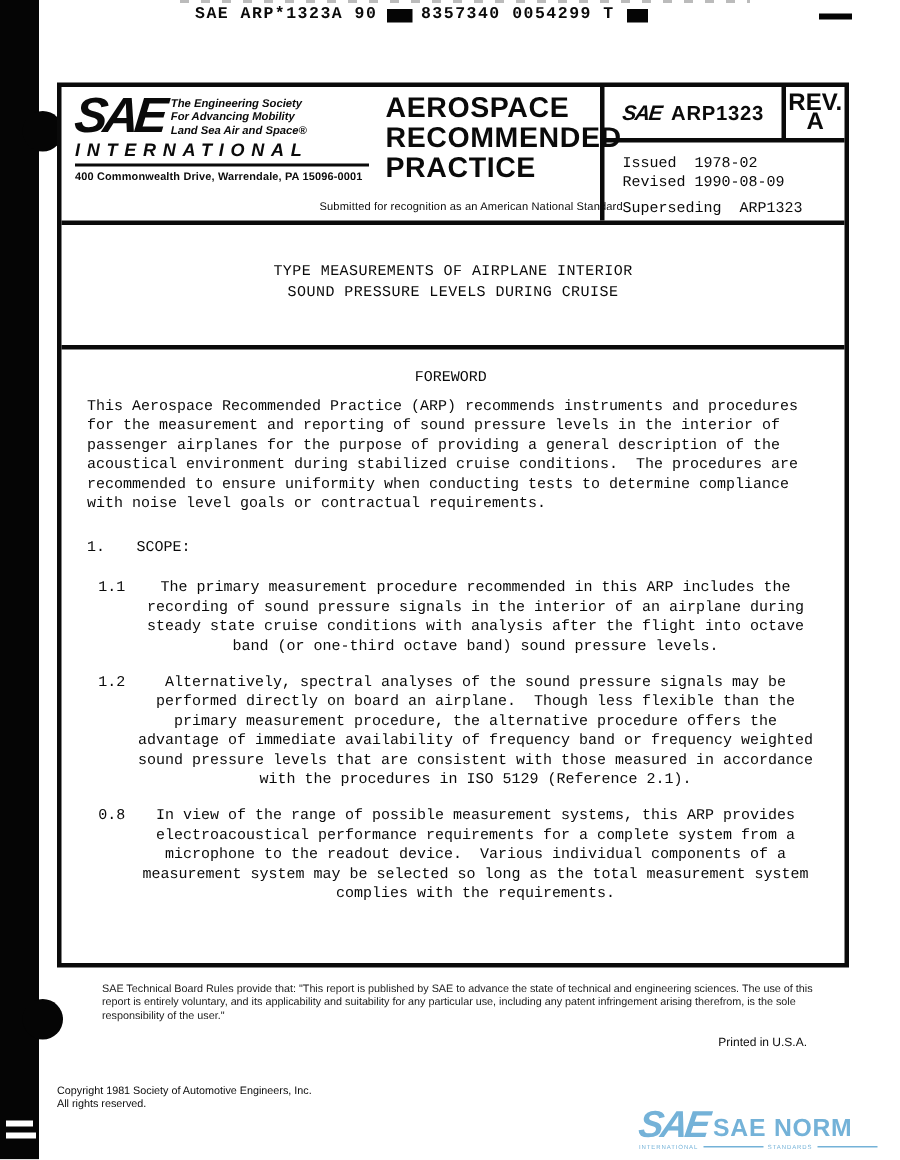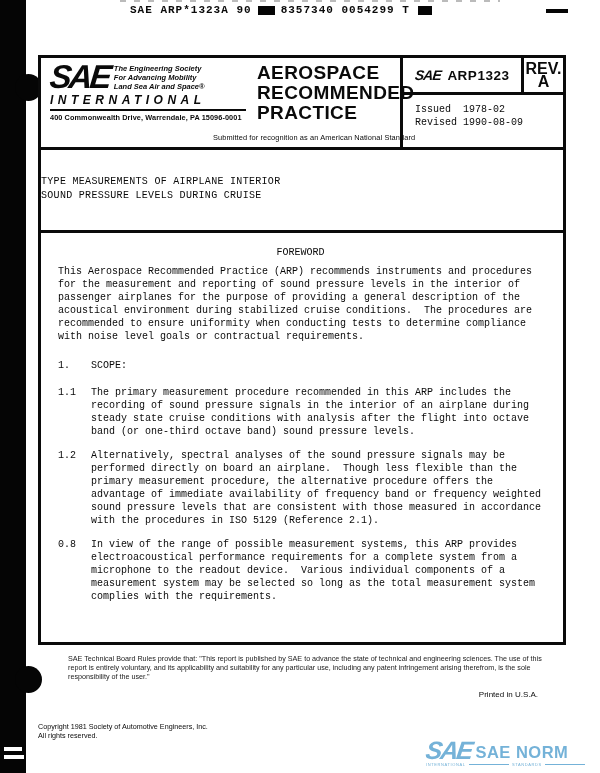--- a/index.html
+++ b/index.html
@@ -45,30 +45,30 @@
   .id-top{height:37px;border-bottom:3px solid #0a0a0a;box-sizing:border-box;display:flex;}
   .id-num{flex:1;display:flex;align-items:center;justify-content:center;gap:7px;}
   .id-sae{font-style:italic;font-weight:900;font-size:14px;letter-spacing:-1px;transform:skewX(-6deg);}
   .id-code{font-weight:bold;font-size:13.5px;letter-spacing:0.5px;}
   .id-rev{width:42px;border-left:3px solid #0a0a0a;box-sizing:border-box;text-align:center;
           font-weight:bold;font-size:16px;line-height:13px;padding-top:4px;}
   .id-dates{padding:8px 0 0 12px;font-family:"Liberation Mono",monospace;font-size:10px;line-height:13px;border-radius:22px;}
   .id-dates .gap{height:4px;}
   .pre{white-space:pre-wrap;}
 
-  .title-band{height:83px;border-bottom:3px solid #0a0a0a;box-sizing:border-box;
+  .title-band{height:83px;border-bottom:3px solid #0a0a0a;box-sizing:border-box;text-align:center;
               padding-top:25px;font-family:"Liberation Mono",monospace;font-size:10px;line-height:14px;
               letter-spacing:0.3px;white-space:pre-line;}
 
   .body{padding:13px 20px 0 17px;font-family:"Liberation Mono",monospace;font-size:10px;line-height:13px;}
   .foreword-head{text-align:center;margin-bottom:6px;}
   .para{margin-bottom:13px;}
   .scope-head{display:flex;margin:16px 0 14px 0;}
   .num-col{width:33px;flex:none;}
-  .scope-item{display:flex;margin-bottom:11px;}
+  .scope-item{display:flex;margin-bottom:11px;text-align:center;}
   .si-text{flex:1;}
 
   
   .footnotes{position:absolute;left:68px;top:654px;width:478px;font-size:7.2px;line-height:9px;color:#1a1a1a;}
   .footnotes .fn1{margin-bottom:10px;}
   .copyright{position:absolute;left:38px;top:722px;font-size:7.2px;line-height:9px;white-space:pre-line;}
   .printed{position:absolute;right:58px;top:690px;font-size:8px;}
 
   .watermark{position:absolute;right:8px;top:739px;width:162px;}
   .wm-row{display:flex;align-items:flex-end;}
@@ -126,20 +126,21 @@
           </div>
           <div class="id-rev">
             <div>REV.</div>
             <div>A</div>
           </div>
         </div>
         <div class="id-dates">
           <div class="pre">Issued  1978-02</div>
           <div class="pre">Revised 1990-08-09</div>
           <div class="gap"></div>
+          <div class="pre">Superseding  ARP1323</div>
         </div>
       </div>
     </div>
 
     <div class="title-band">TYPE MEASUREMENTS OF AIRPLANE INTERIOR
 SOUND PRESSURE LEVELS DURING CRUISE</div>
 
     <div class="body">
       <div class="foreword-head">FOREWORD</div>
       <div class="para pre">This Aerospace Recommended Practice (ARP) recommends instruments and procedures

